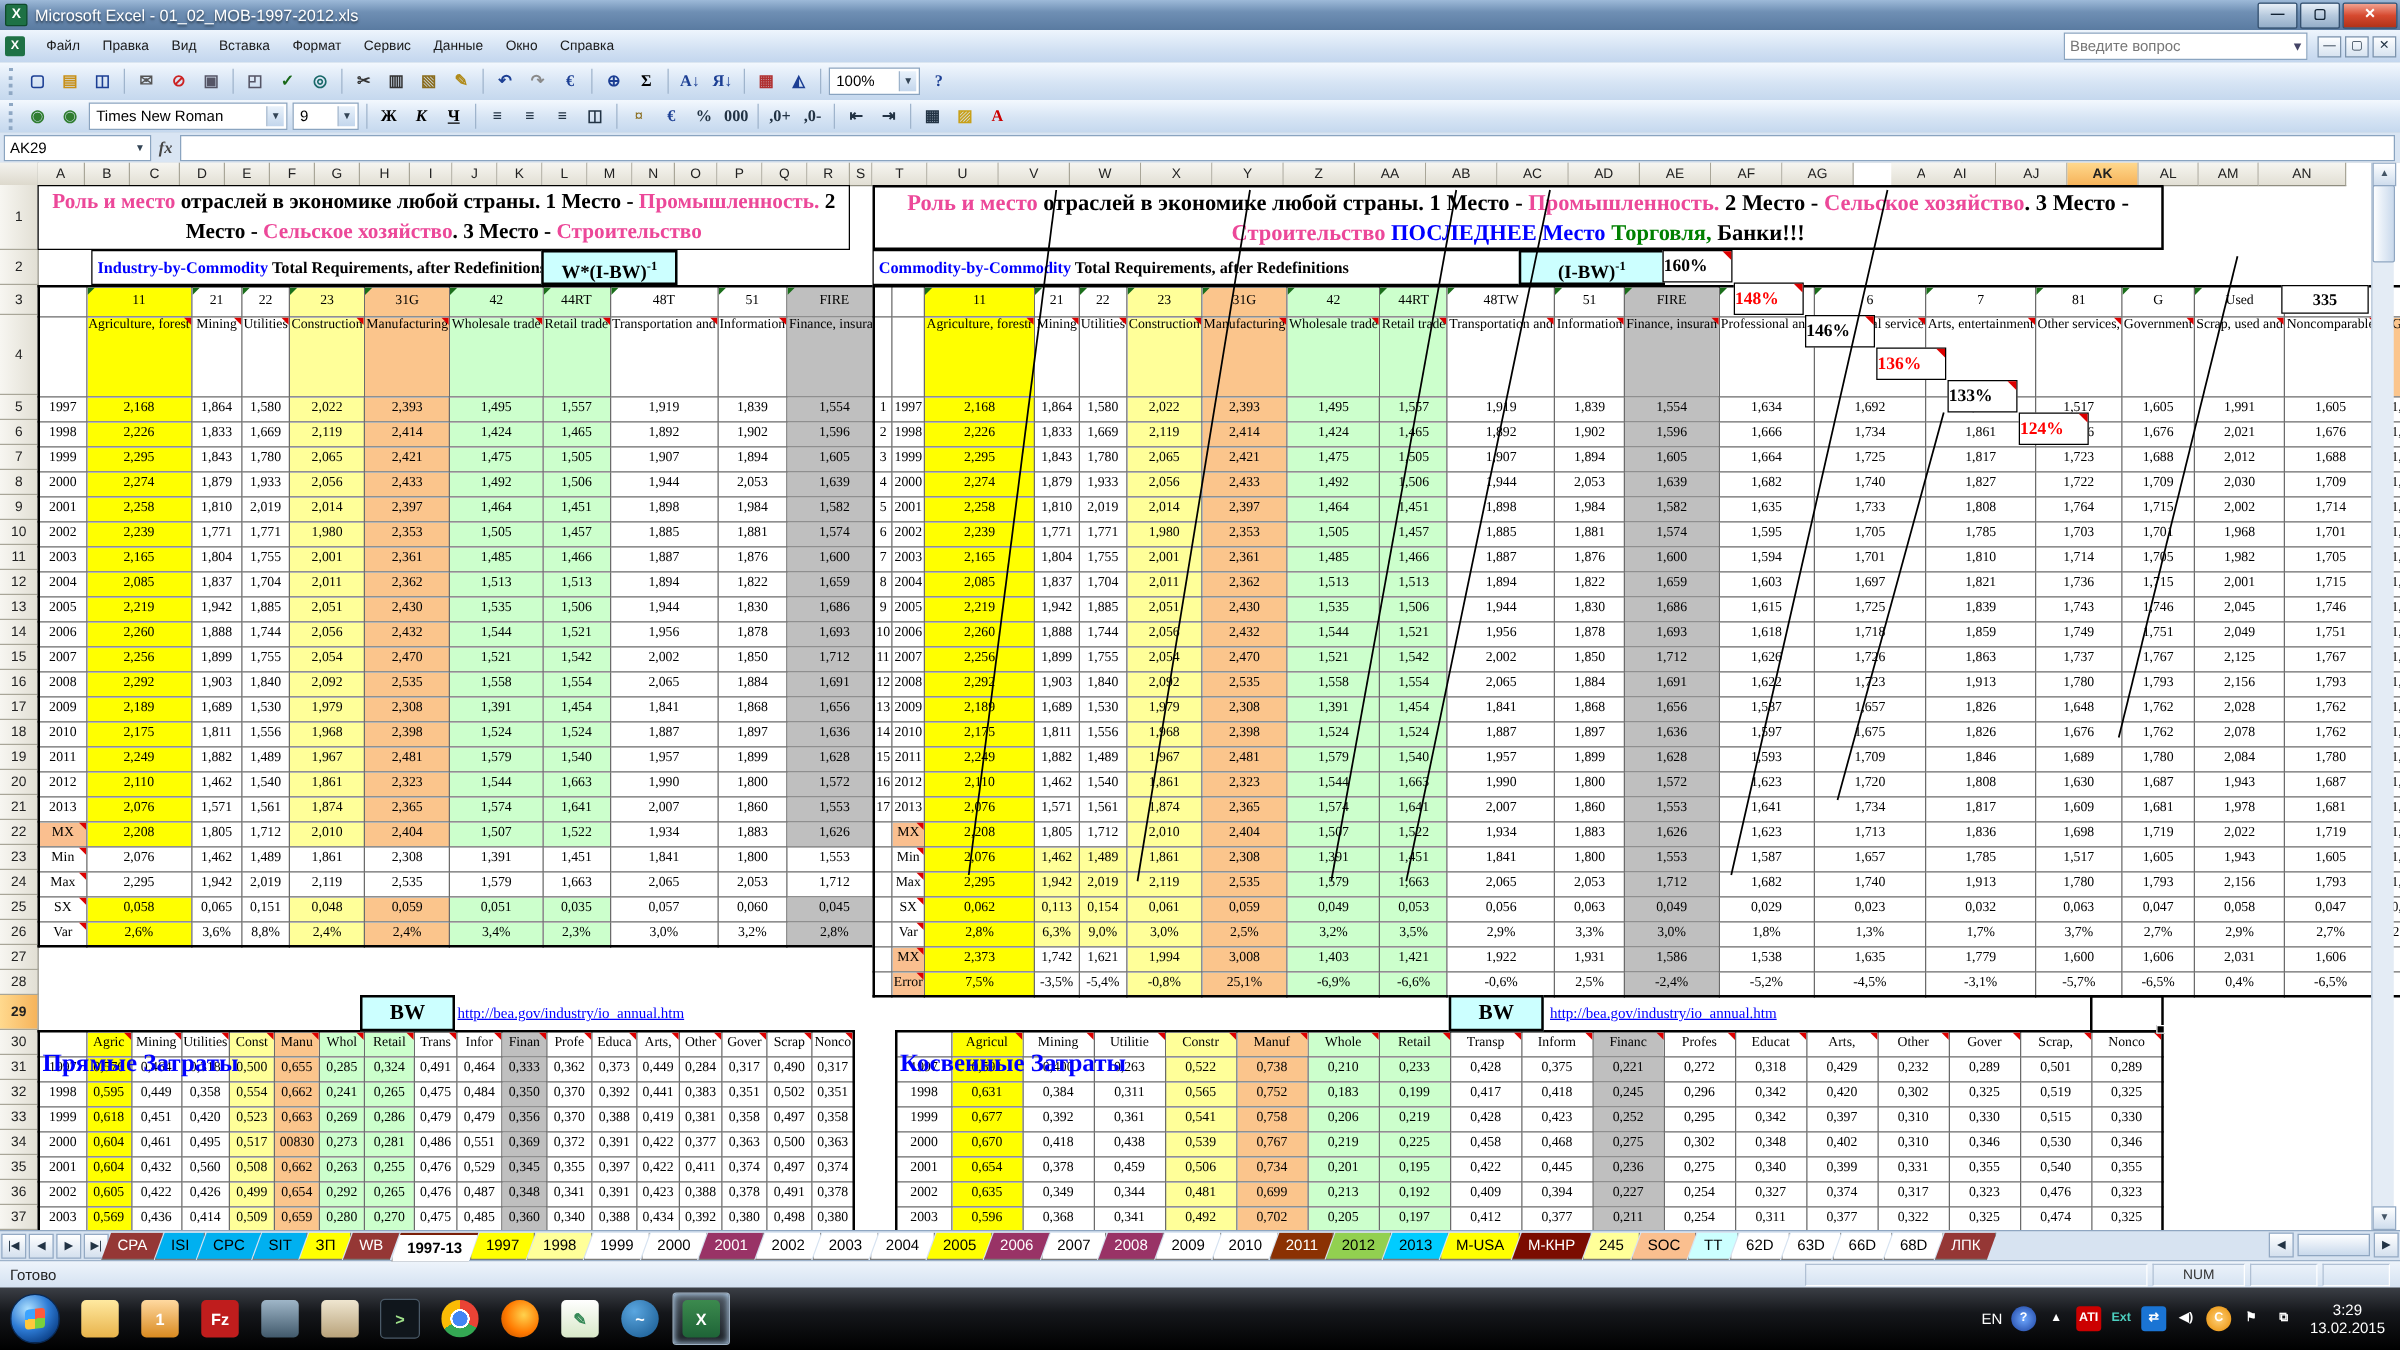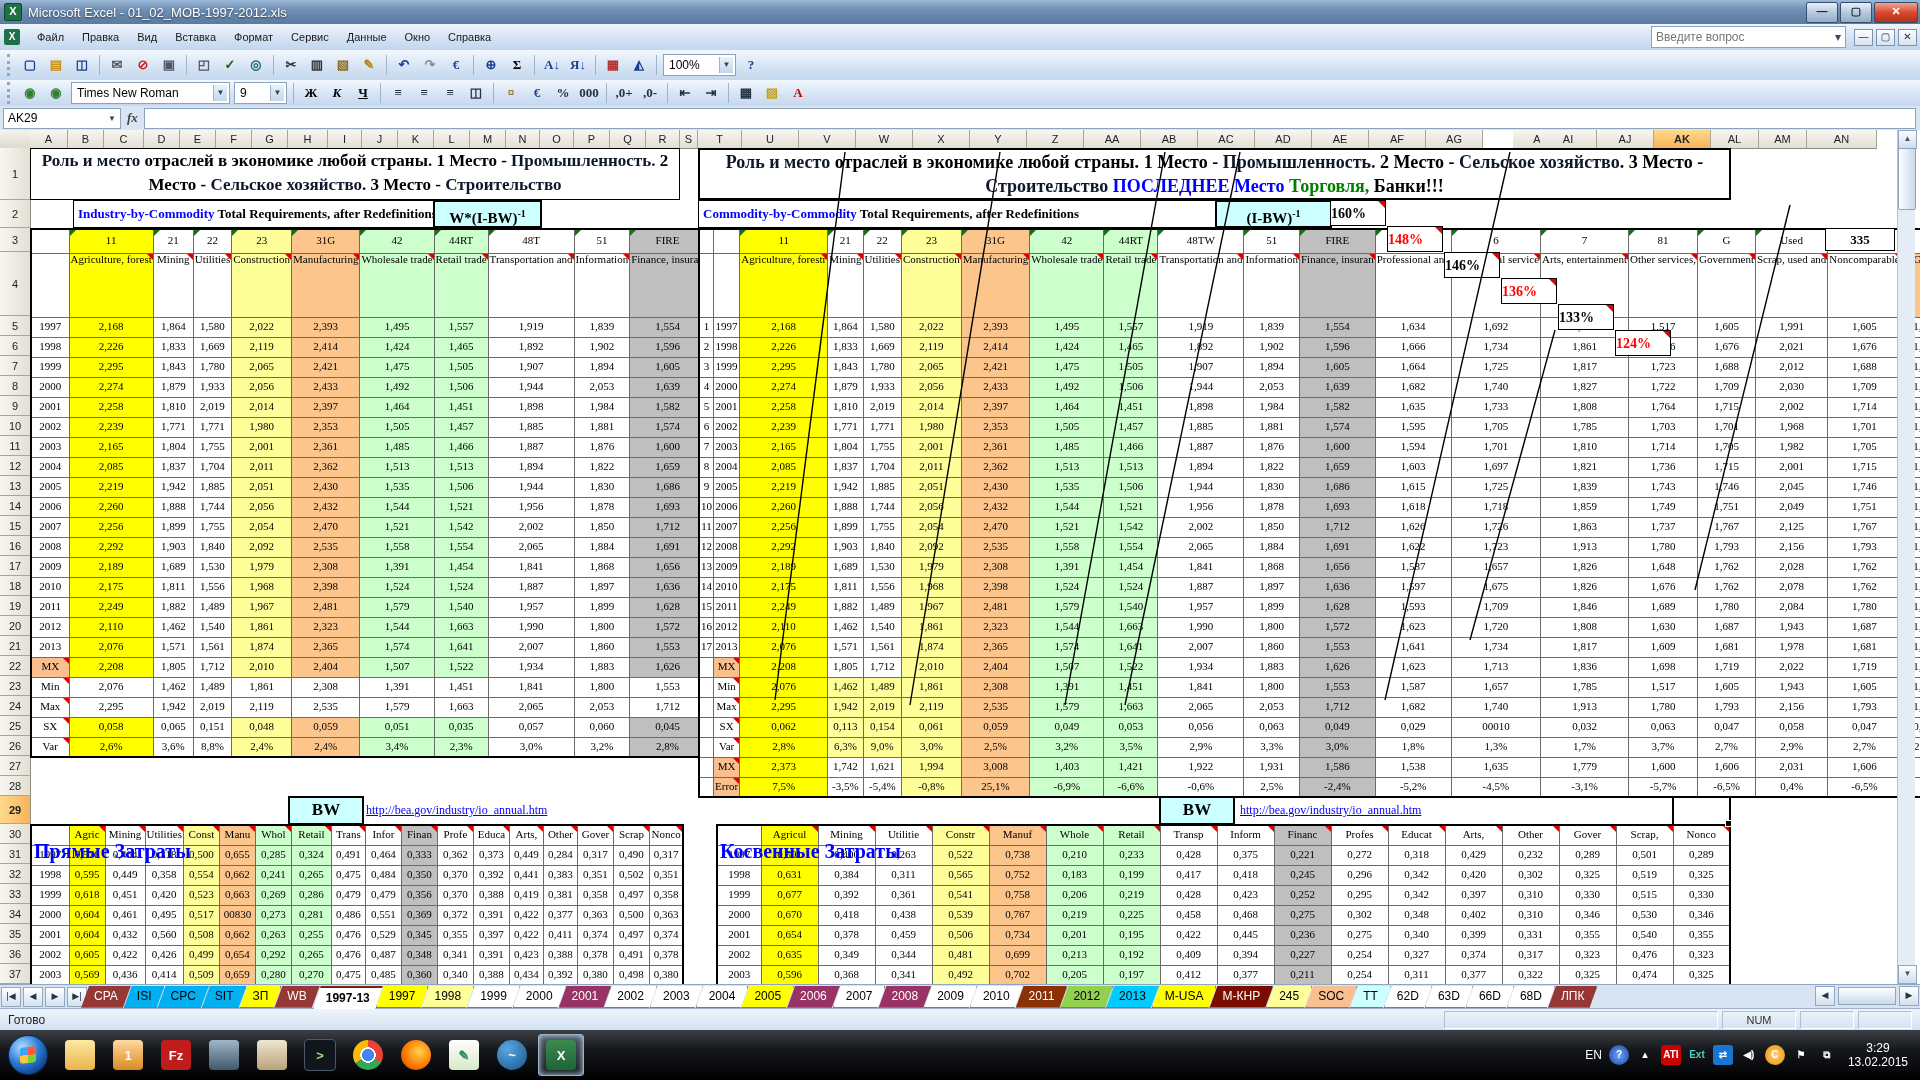--- a/index.html
+++ b/index.html
@@ -71,21 +71,21 @@
   .bt2 td{border-top:2px solid #000;}
   
   .tr-red{position:relative;}
   .tr-red::after{content:"";position:absolute;right:0;top:0;border-left:6px solid transparent;border-top:6px solid #d00;}
   .tl-green{position:relative;}
   .tl-green::before{content:"";position:absolute;left:0;top:0;border-right:6px solid transparent;border-top:6px solid #1a6e1a;}
   
   .abs{position:absolute;}
   .titlebox{background:#fff;border:1px solid #000;text-align:center;font:bold 17px/24px "Liberation Serif",serif;overflow:hidden;}
   .titlebox.thick{border-width:2px;font-size:18px;}
-  .c-red{color:#0f172a;margin-top:28px;} .c-black{color:#000;} .c-blue{color:#0000FF;} .c-green{color:#008000;}
+  .c-red{color:#ec4899;margin-top:28px;} .c-black{color:#000;} .c-blue{color:#0000FF;} .c-green{color:#008000;}
   .subbox{background:#fff;border:1px solid #000;font:bold 13px/26px "Liberation Serif",serif;padding-left:4px;overflow:hidden;white-space:nowrap;}
   .formulabox{background:#CCFFFF;border:2px solid #000;text-align:center;font:bold 15px/24px "Liberation Serif",serif;}
   .pct{border:1.5px solid #000;background:#fff;text-align:left;font:bold 14px/25px "Liberation Serif",serif;position:relative;}
   .pct::after{content:"";position:absolute;right:0;top:0;border-left:7px solid transparent;border-top:7px solid #d00;}
   .bigblue{color:#0000FF;font:bold 20px/26px "Liberation Serif",serif;white-space:nowrap;margin-top:41px;}
   .bwbox{background:#CCFFFF;border:2px solid #000;text-align:center;font:bold 17px/24px "Liberation Serif",serif;}
   .hlink{font:12px/20px "Liberation Serif",serif;color:#0000FF;text-decoration:underline;white-space:nowrap;}
   #selrect{border:2px solid #000;background:transparent;}
   #selrect .handle{position:absolute;right:-3px;bottom:-3px;width:5px;height:5px;background:#000;border:1px solid #fff;}
   .cell335{border:1.5px solid #000;background:#fff;text-align:center;font:bold 13px/21px "Liberation Serif",serif;}
@@ -1356,21 +1356,21 @@
           <td class="bg-ly">0,113</td>
           <td class="bg-ly">0,154</td>
           <td class="bg-ly">0,061</td>
           <td class="bg-p">0,059</td>
           <td class="bg-g">0,049</td>
           <td class="bg-g">0,053</td>
           <td class="">0,056</td>
           <td class="">0,063</td>
           <td class="bg-gr">0,049</td>
           <td class="">0,029</td>
-          <td class="">00010</td>
+          <td class="">0,023</td>
           <td class="">0,032</td>
           <td class="">0,063</td>
           <td class="">0,047</td>
           <td class="">0,058</td>
           <td class="">0,047</td>
           <td class="">0,041</td>
         </tr>
         <tr style="height: 20px;">
           <td class="gap"></td>
           <td class="lbl tr-red">Var</td>

